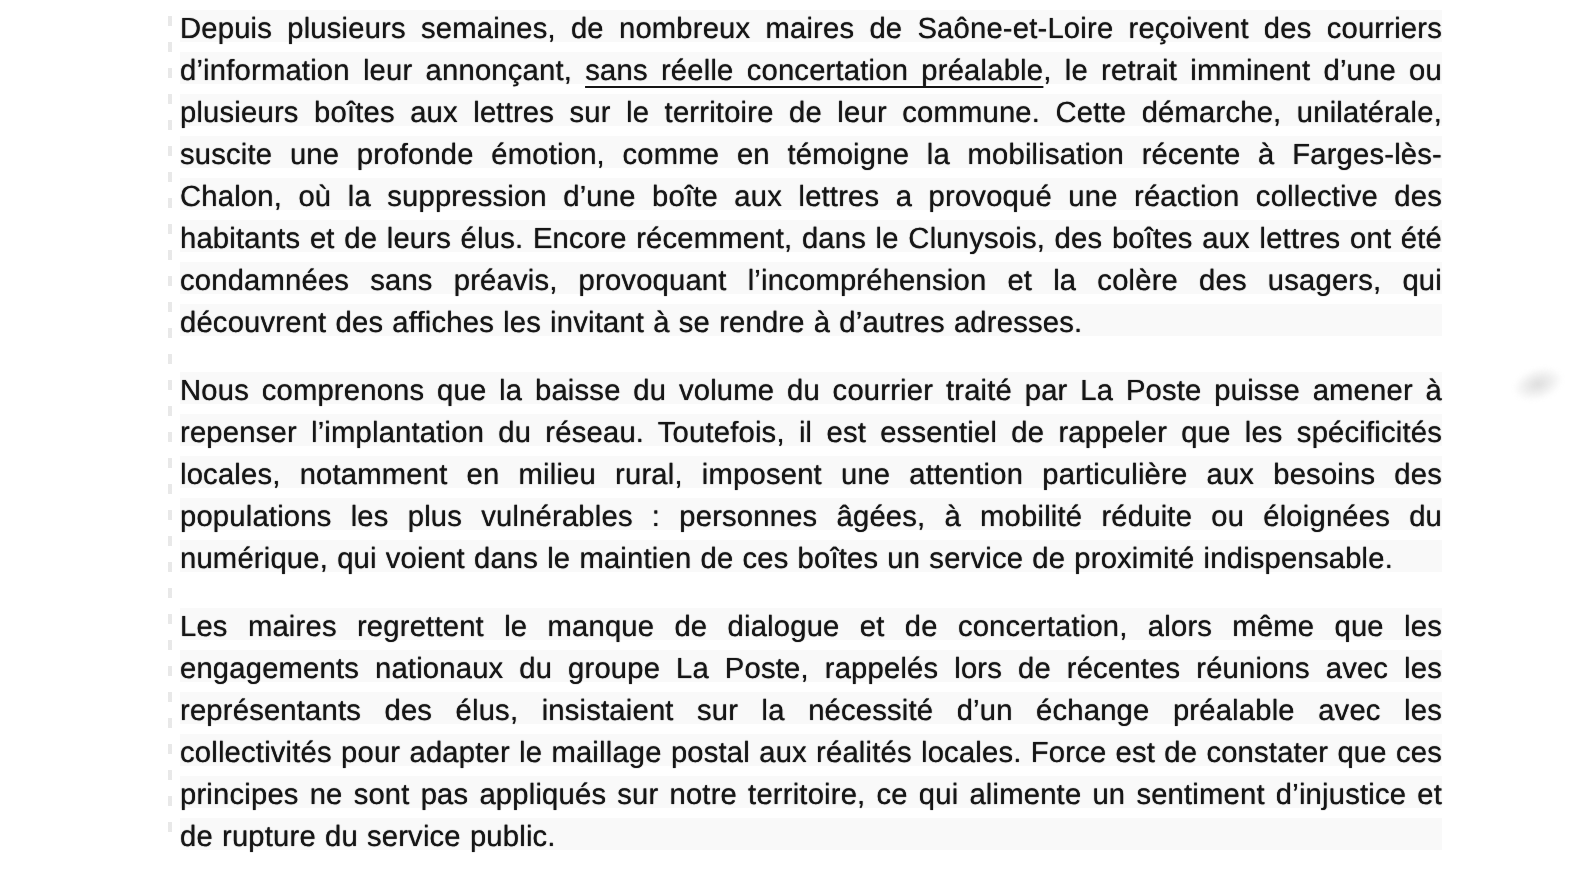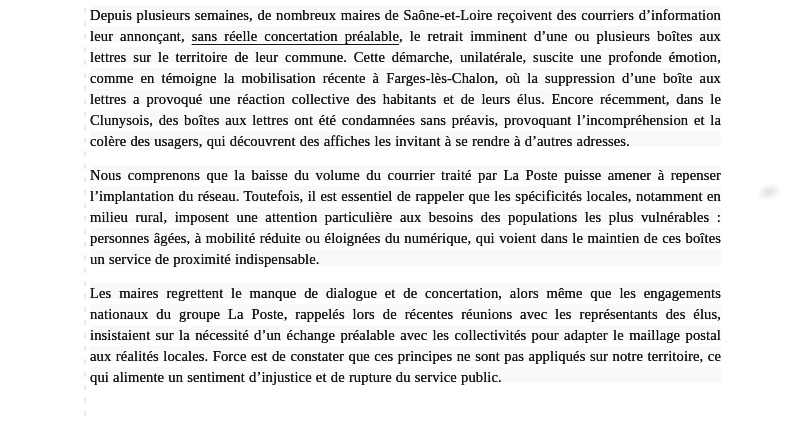--- a/index.html
+++ b/index.html
@@ -30,21 +30,20 @@
     text-align: justify;
     letter-spacing: 0.1px;
     word-spacing: 0.4px;
     text-shadow: 0 0 0.5px currentColor;
     
     background: repeating-linear-gradient(
       to bottom,
       rgba(0,0,0,0.022) 0px, rgba(0,0,0,0.022) 16px,
       rgba(0,0,0,0) 16px, rgba(0,0,0,0) 21px
     );
-    font-family: Liberation Serif, serif;
   }
   .doc p:last-child { margin-bottom: 3px; }
   .u {
     text-decoration: underline;
     text-decoration-thickness: 1px;
     text-underline-offset: 2.5px;
   }
   .edge-dashes {
     position: absolute;
     left: 84px;

